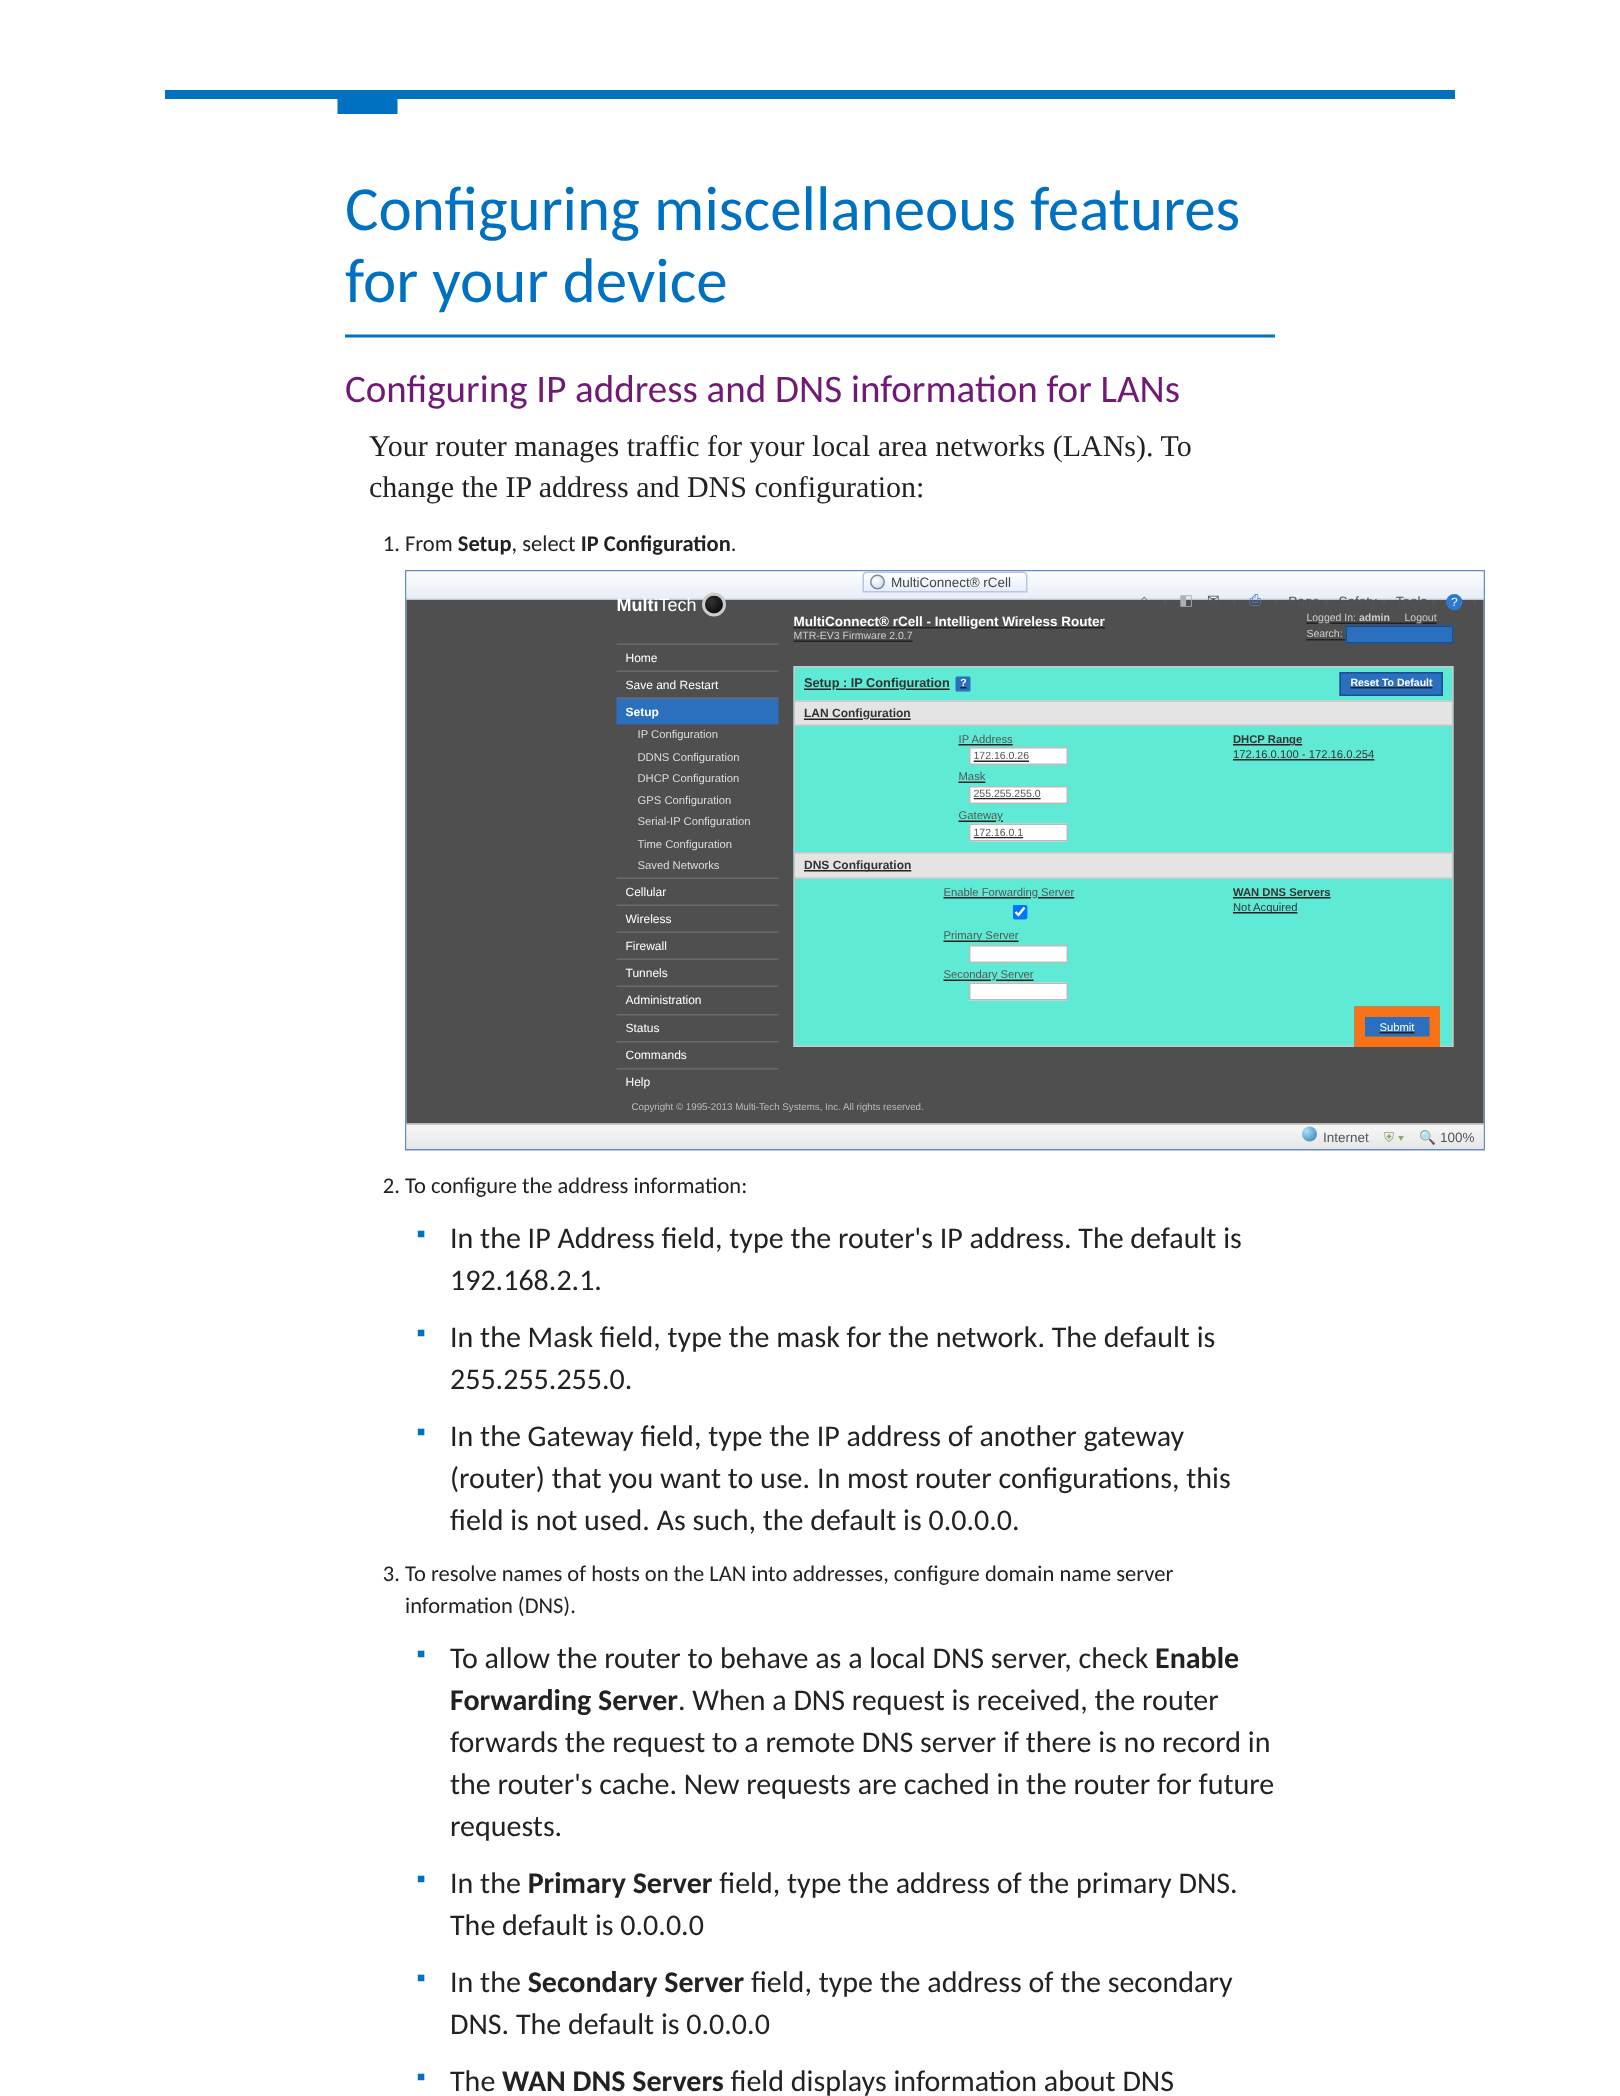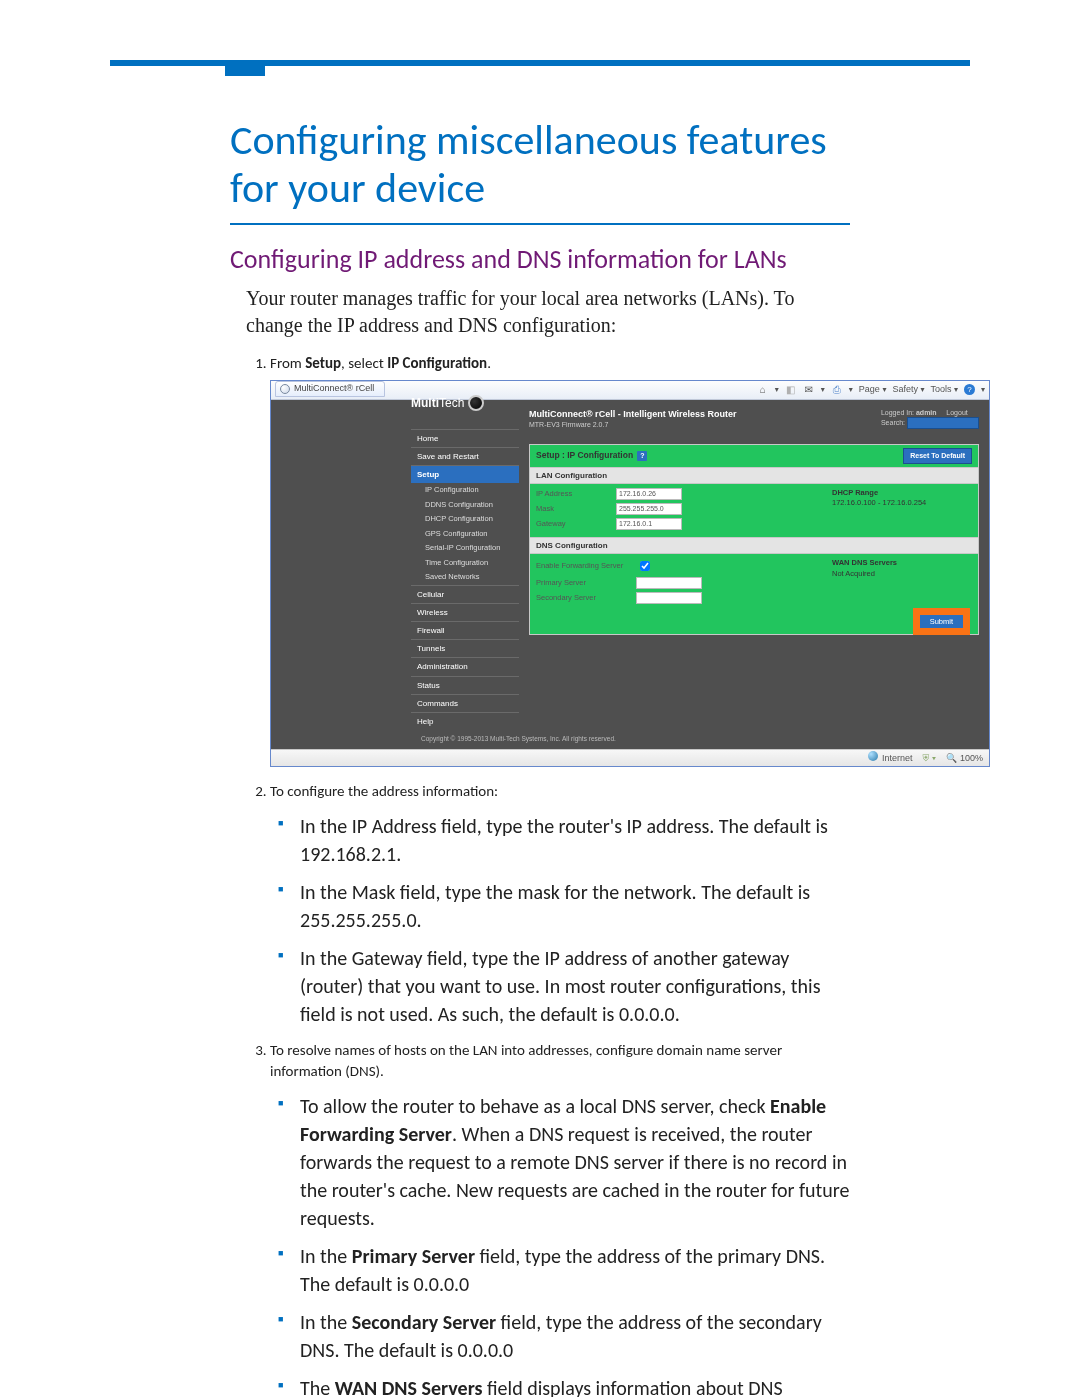--- a/index.html
+++ b/index.html
@@ -93,25 +93,27 @@
   .screenshot {
     width: 718px;
     margin: 6px 0 14px 0;
     border: 1px solid #6688cc;
     font-family: Tahoma, Arial, sans-serif;
     font-size: 9px;
     background: #fff;
   }
   .ss-topbar {
     display: flex;
+    align-items: center;
     background: linear-gradient(#fdfdfd, #e8eef7);
     border-bottom: 1px solid #c0c8d8;
     height: 18px;
     padding: 0 4px;
     position: relative;
+    flex-direction: column;
   }
   .ss-tab {
     display: flex;
     align-items: center;
     gap: 4px;
     padding: 0 10px 0 4px;
     height: 14px;
     background: linear-gradient(#fff, #e6eefc);
     border: 1px solid #b8c4e0;
     border-radius: 3px 3px 0 0;
@@ -174,22 +176,23 @@
     background: #2b6fbf;
     font-weight: bold;
   }
   .ss-nav-sub {
     color: #ddd;
     font-size: 7.5px;
     padding: 2px 6px 2px 14px;
   }
   .ss-main {
     flex: 1;
-    padding: 8px 10px 0 10px;
+    padding: 8px 20px 0 10px;
     position: relative;
+    text-decoration: underline;
   }
   .ss-header-row {
     display: flex;
     align-items: flex-start;
     color: #fff;
     margin-bottom: 14px;
   }
   .ss-router-title {
     font-size: 9px;
     font-weight: bold;
@@ -205,21 +208,21 @@
     text-align: left;
   }
   .ss-search-box {
     display: inline-block;
     width: 70px; height: 10px;
     background: #2b6fbf;
     border: 1px solid #1a4f8f;
     vertical-align: middle;
   }
   .ss-panel {
-    background: #22c55e;
+    background: #5eead4;
     border: 1px solid #c8c8c8;
     margin-bottom: 6px;
   }
   .ss-panel-title {
     display: flex;
     align-items: center;
     padding: 3px 6px;
     font-size: 8.5px;
     font-weight: bold;
     color: #333;
@@ -261,20 +264,21 @@
     width: 140px;
     font-size: 7.5px;
     color: #333;
   }
   .ss-row {
     display: flex;
     align-items: center;
     margin-bottom: 3px;
     font-size: 7.5px;
     color: #555;
+    flex-direction: column;
   }
   .ss-label { width: 80px; }
   .ss-input {
     width: 60px;
     height: 10px;
     border: 1px solid #bbb;
     background: #fff;
     font-size: 7px;
     padding: 0 2px;
     color: #555;

